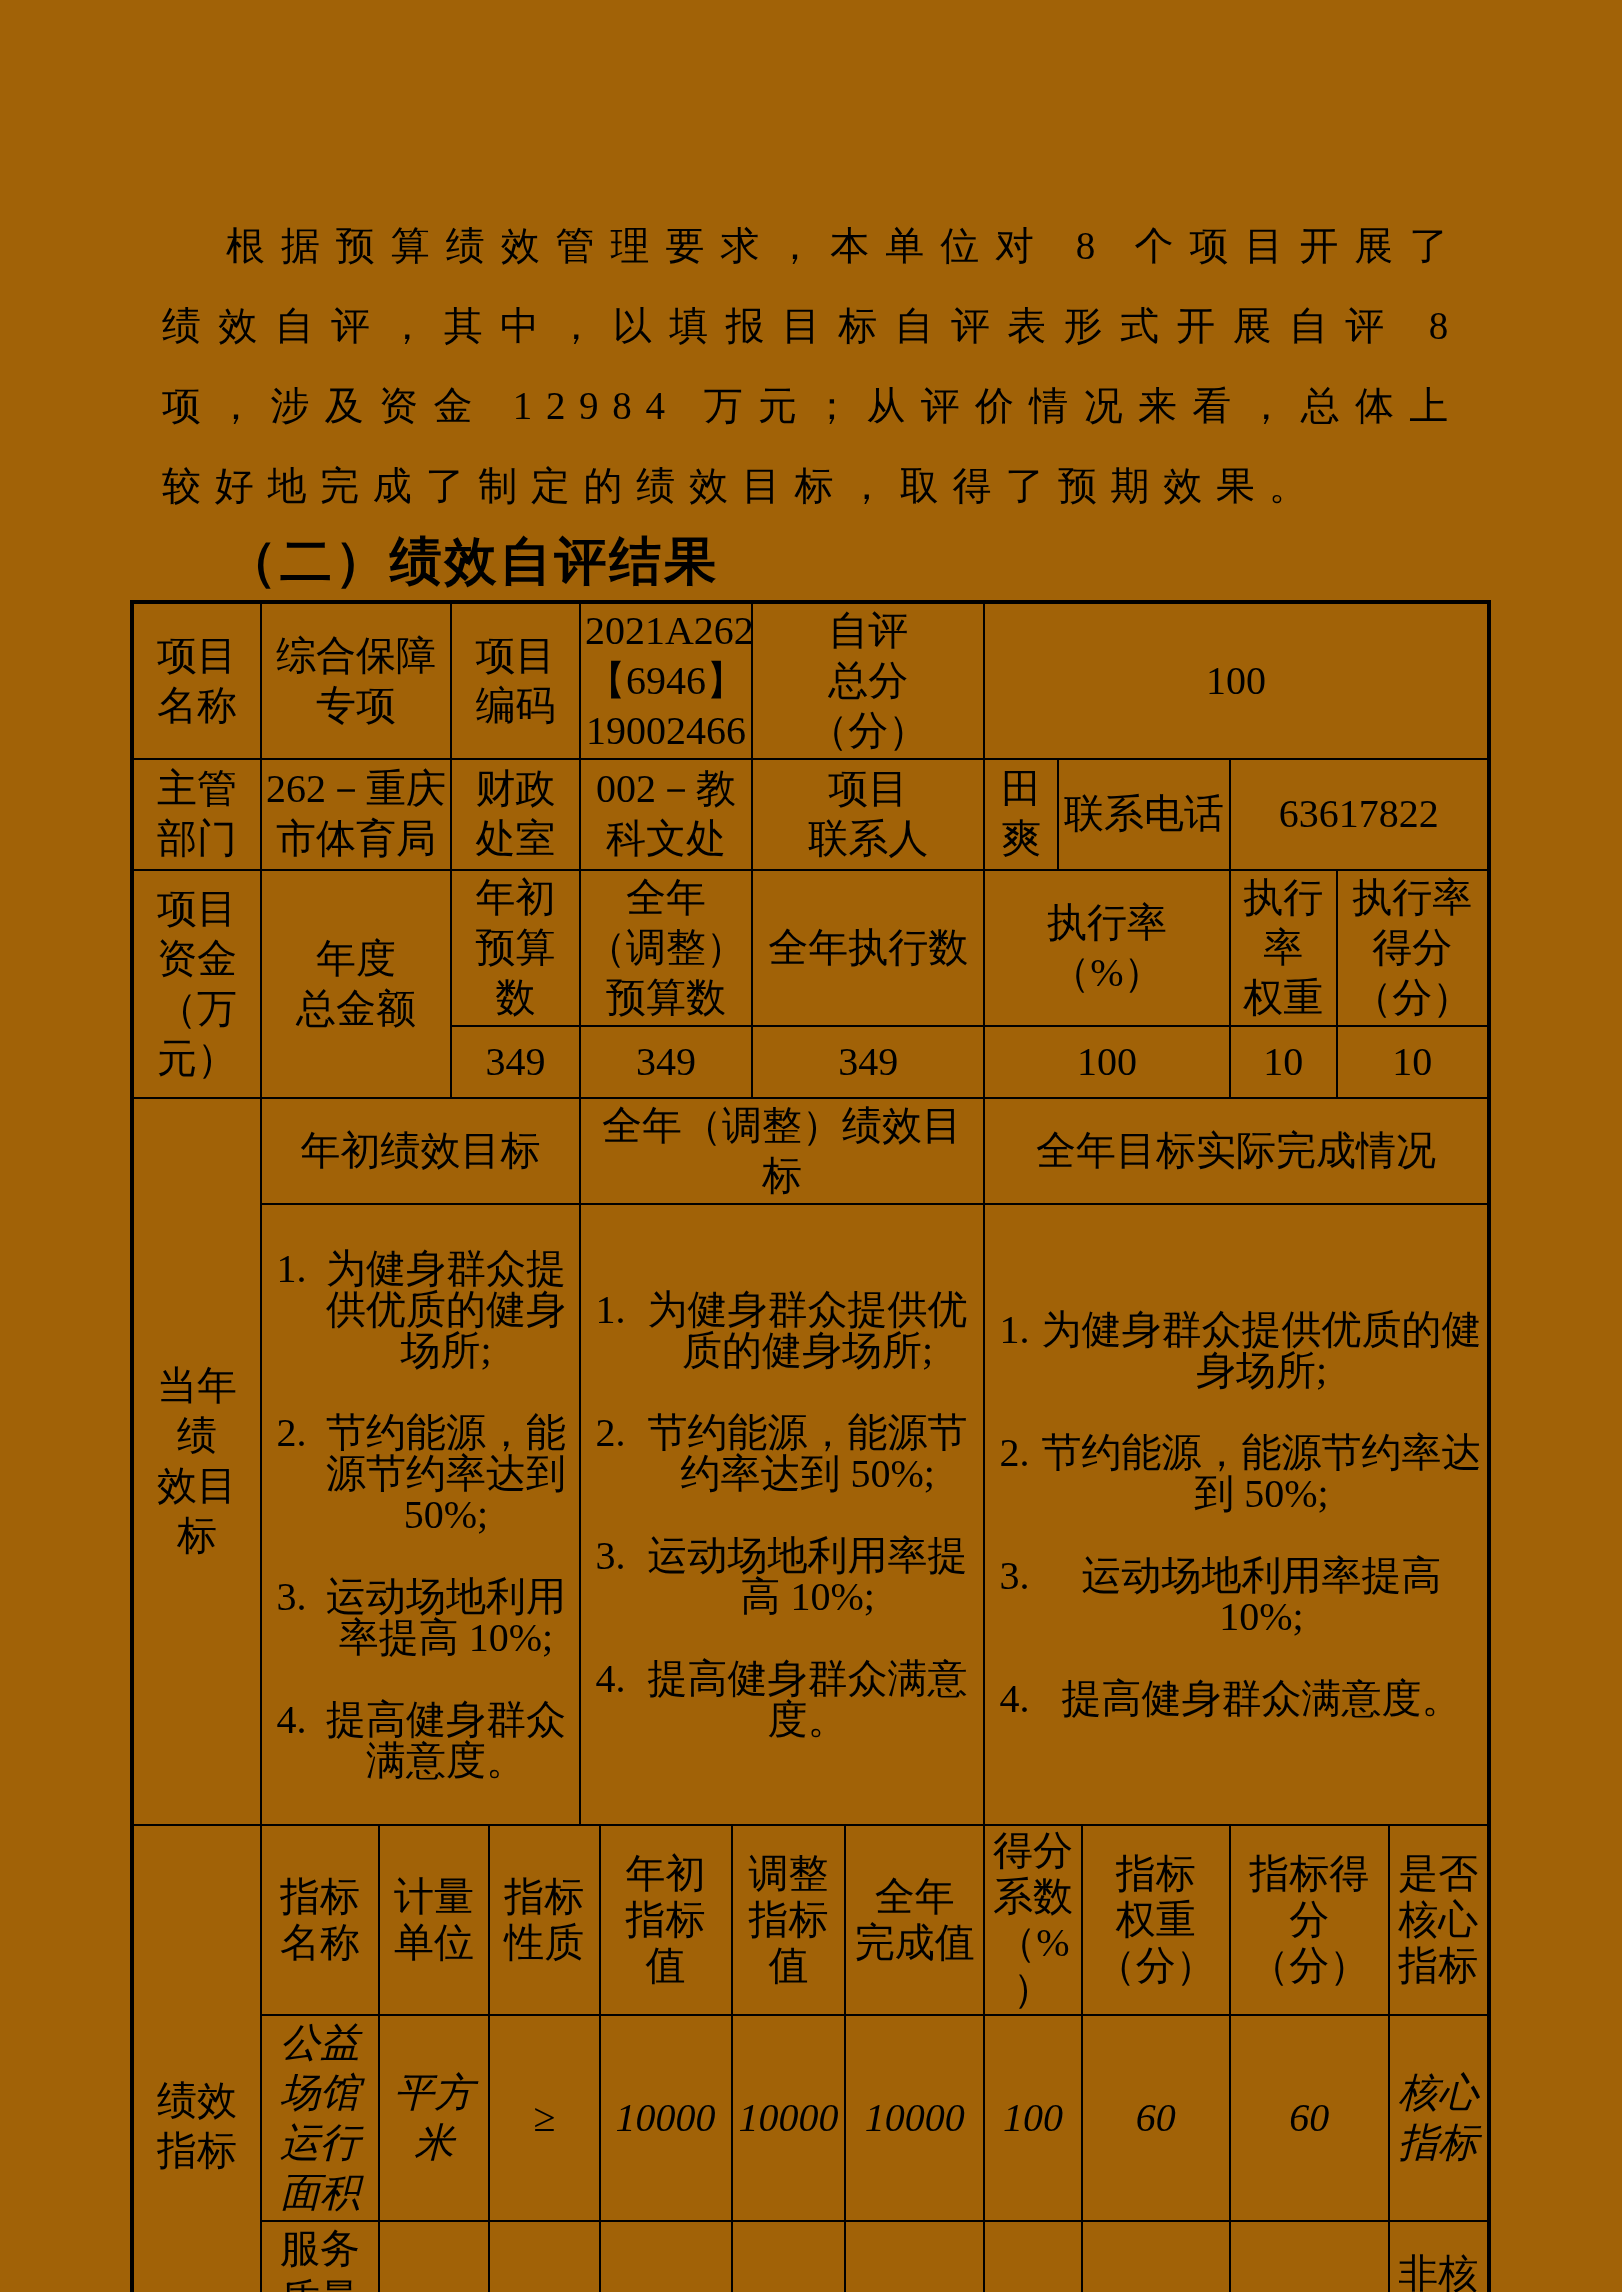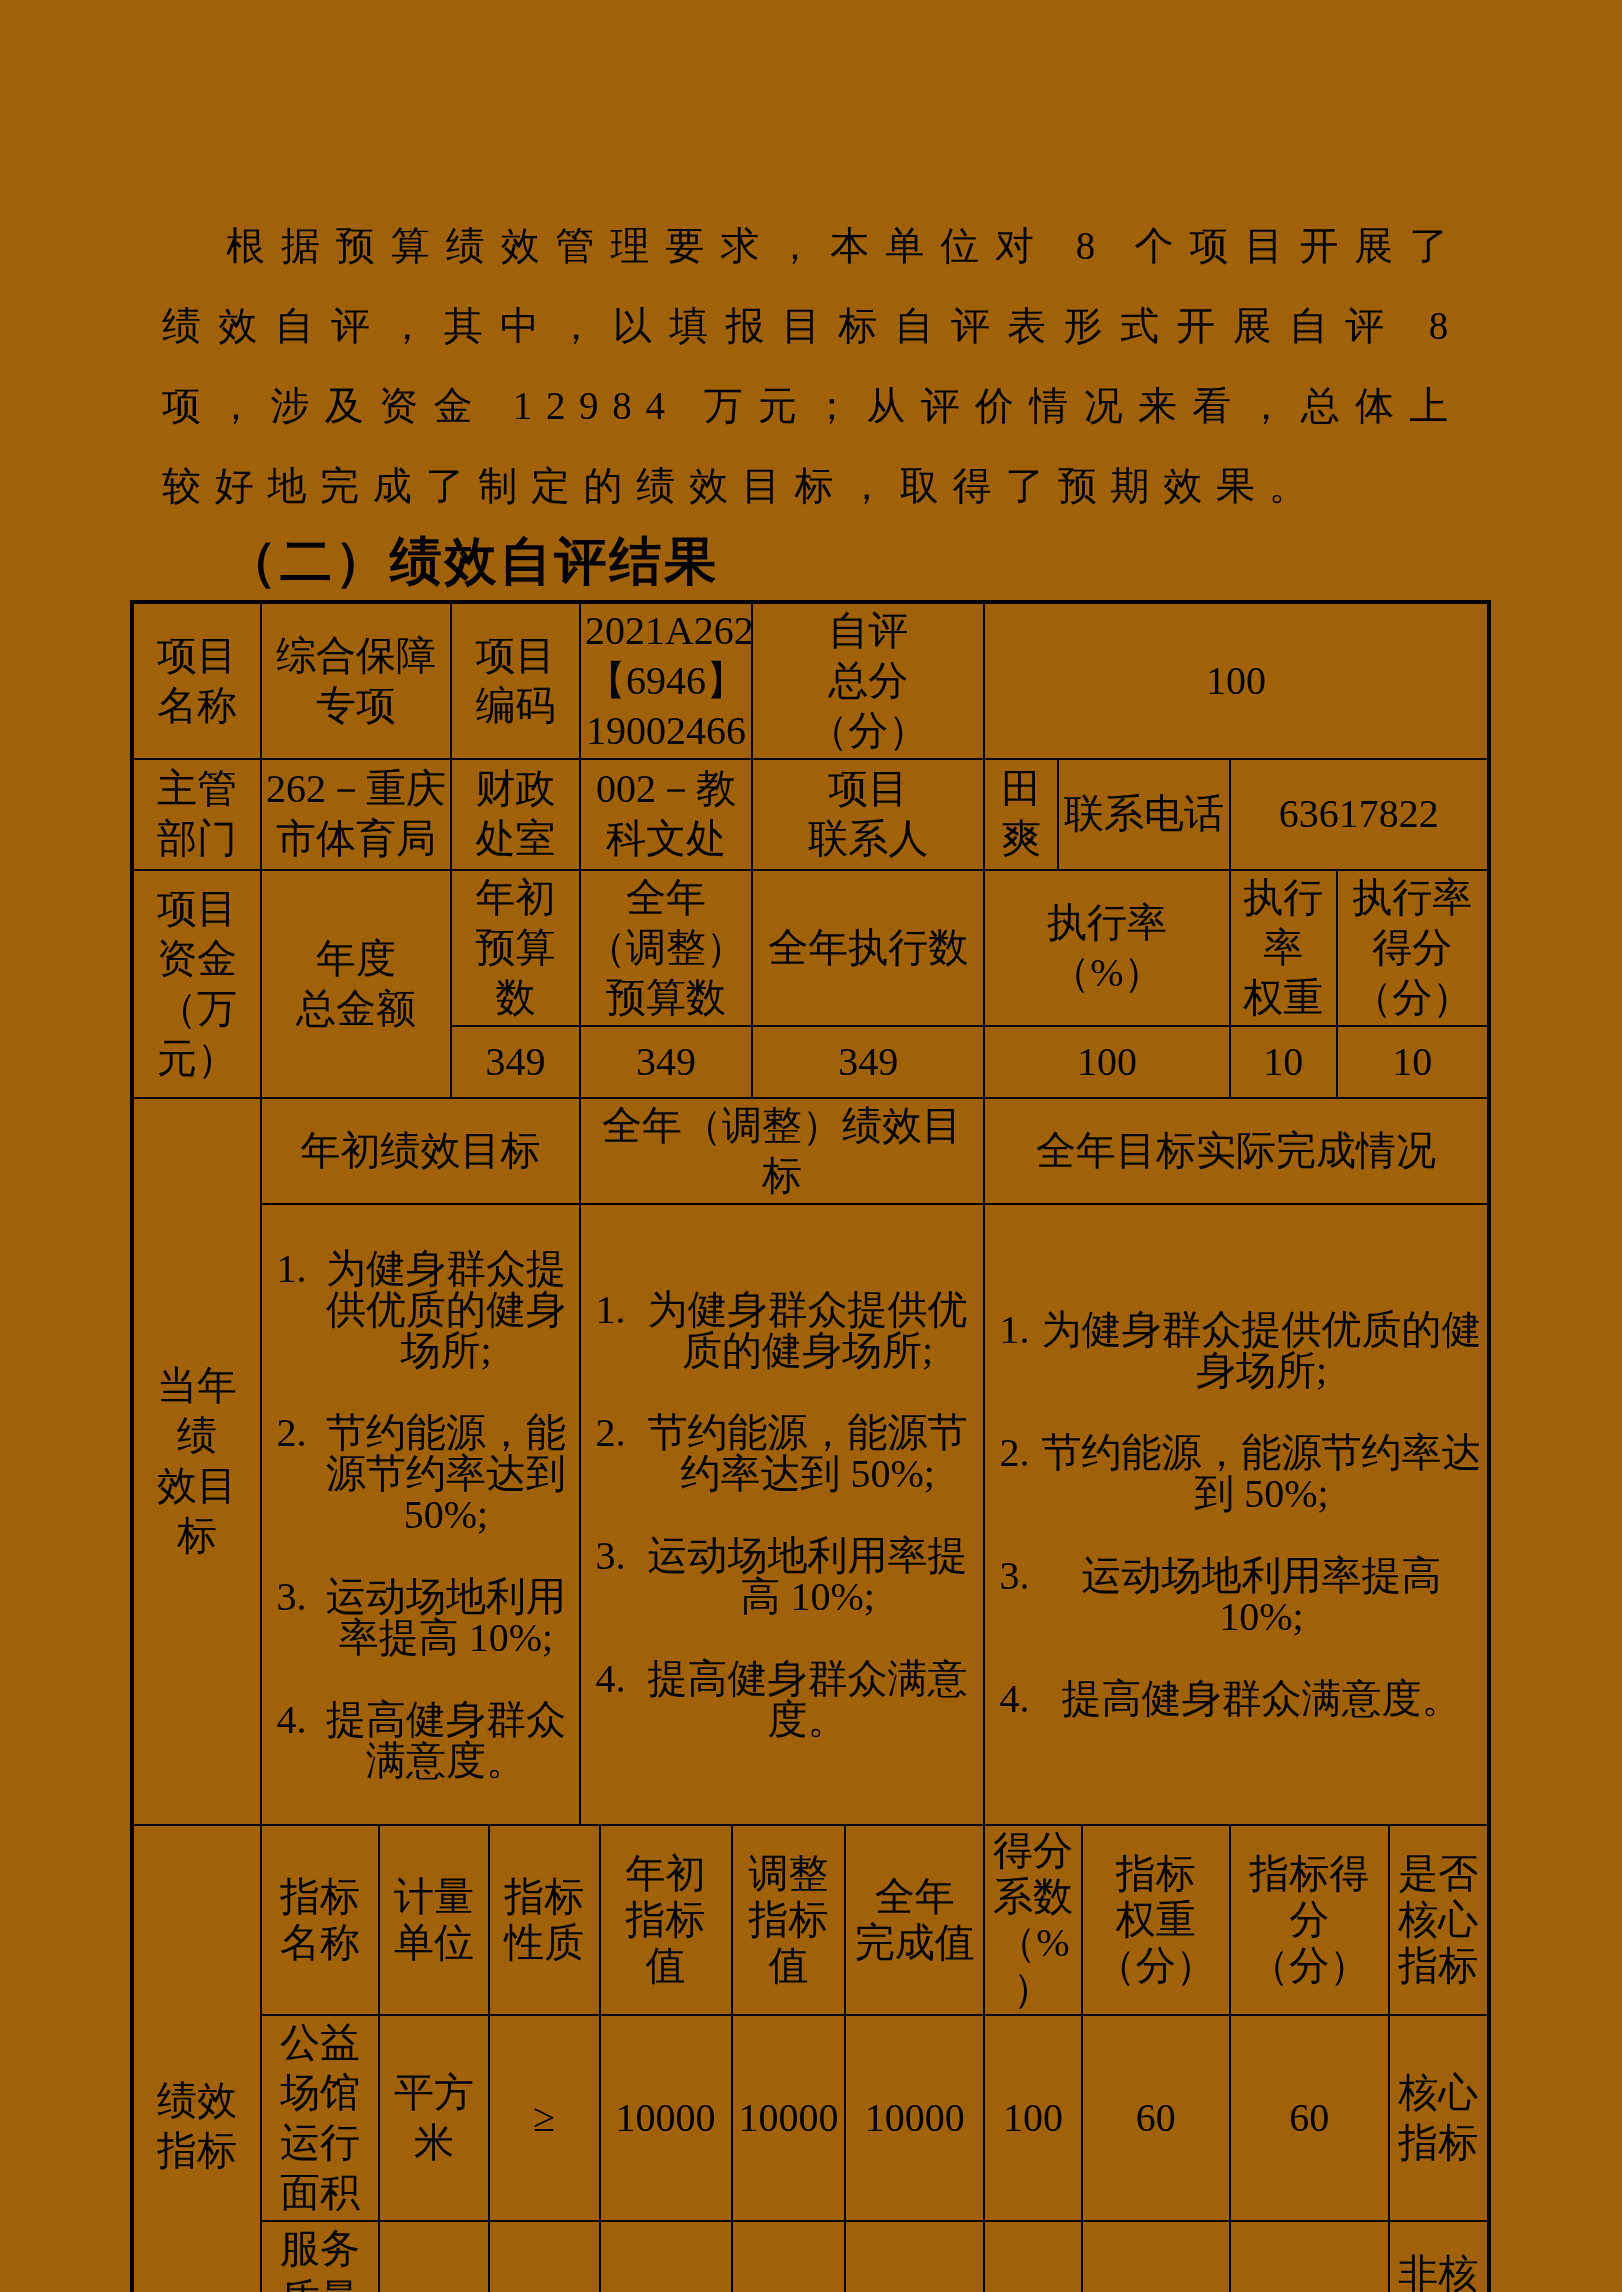--- a/index.html
+++ b/index.html
@@ -52,21 +52,21 @@
     white-space:pre-line;
     overflow:hidden;
   }
   tr.r1{height:130px;}
   tr.r2{height:111px;}
   tr.r3{height:103px;}
   tr.r4{height:72px;}
   tr.r5{height:57px;}
   tr.r6{height:417px;}
   tr.r7{height:154px;}
-  tr.r8{height:165px;}
+  tr.r8{height:165px;font-style:italic;}
   tr.r9{height:165px;}
   tr.r10{height:61px;}
   td.hdr-sm{line-height:1.15;}
   td.goal-cell{
     text-align:left;
     vertical-align:middle;
     padding:3.9px 9.8px;
     line-height:41px;
     white-space:normal;
   }

